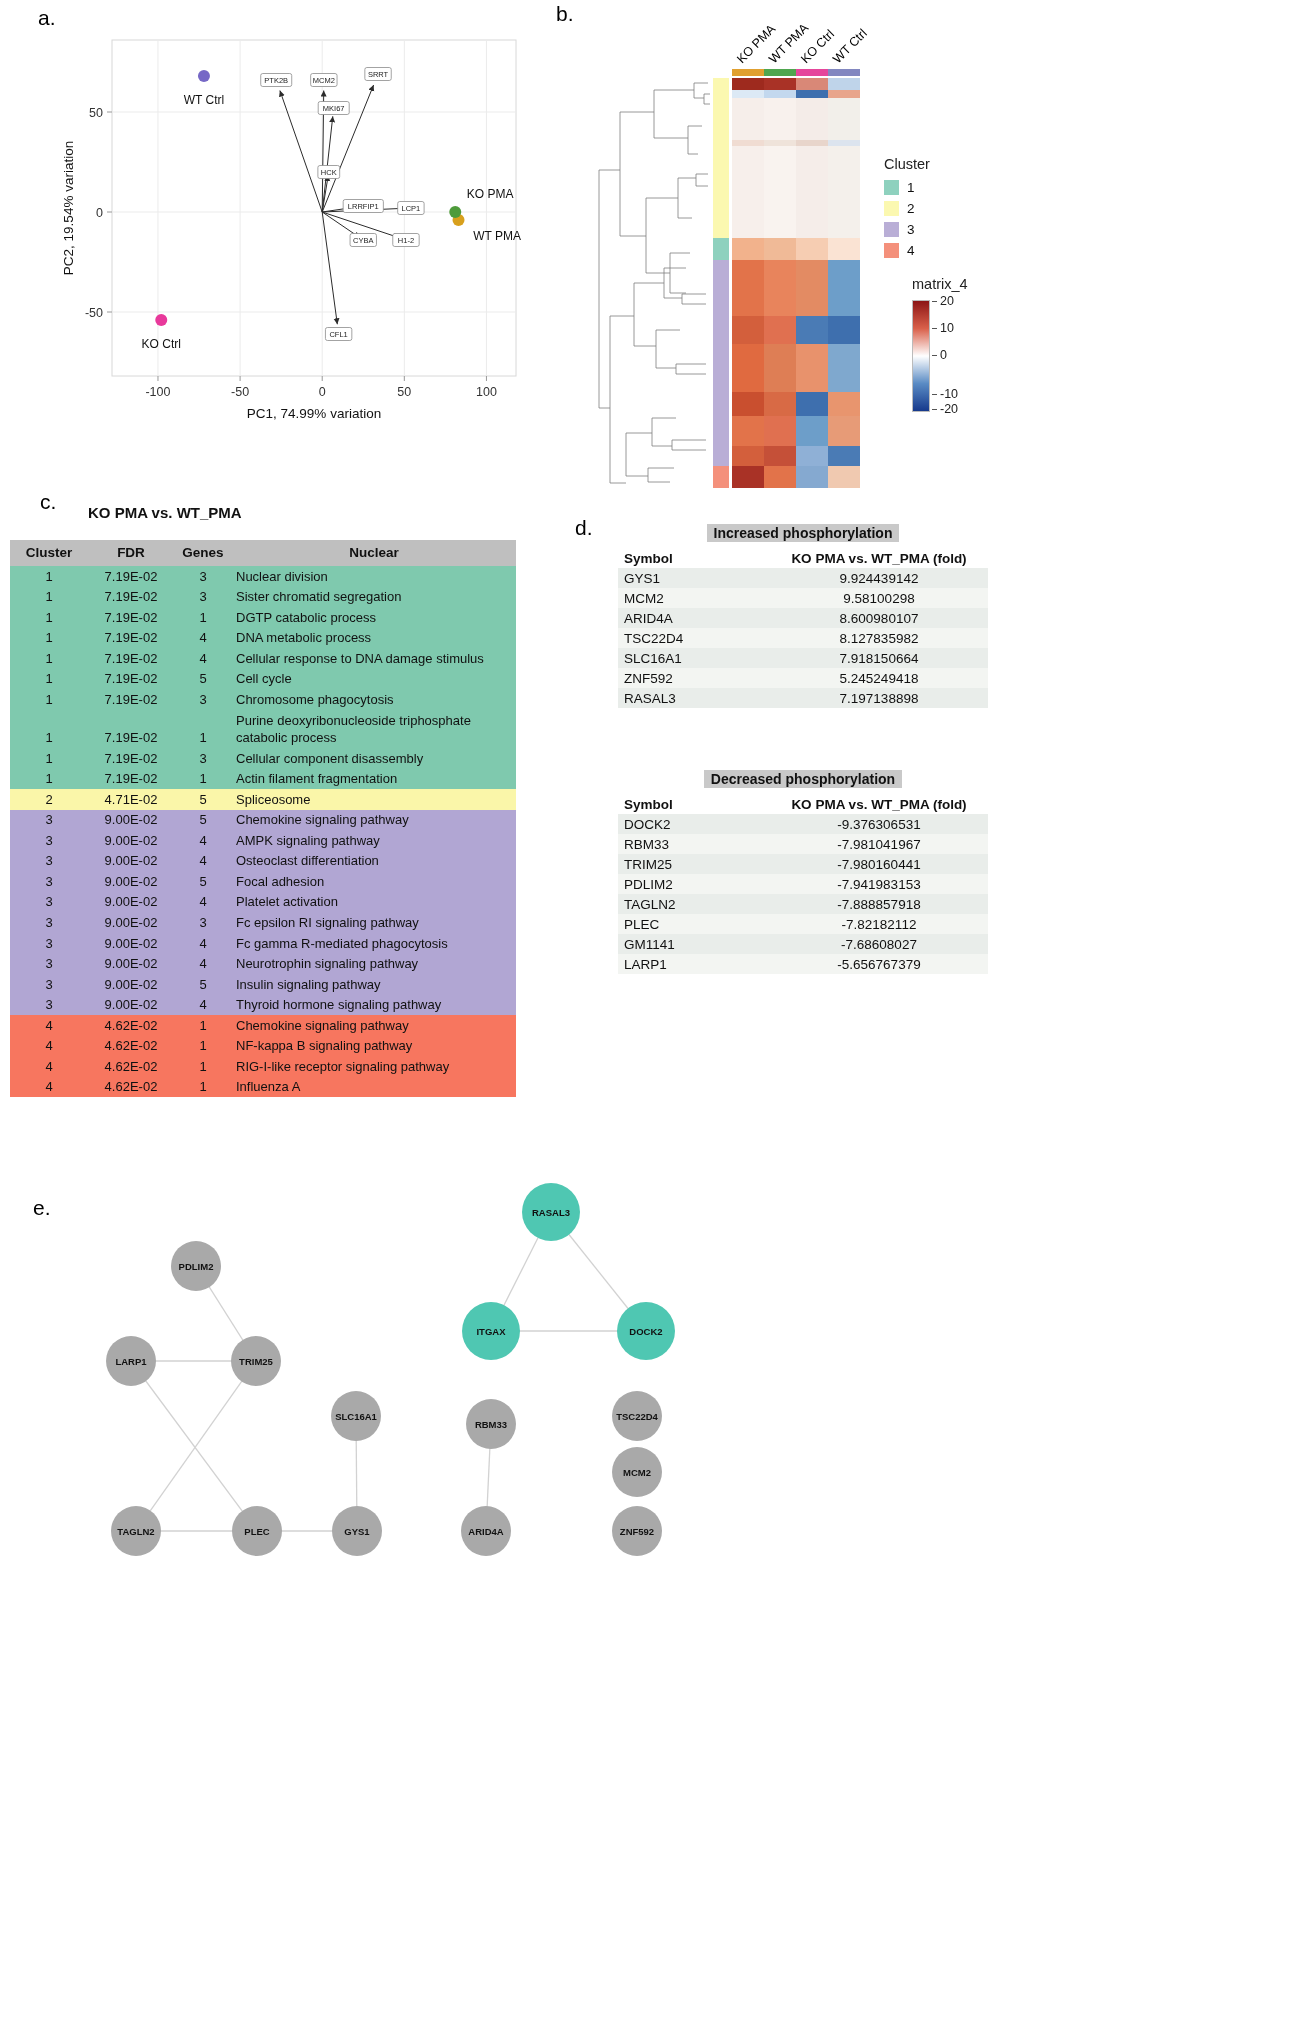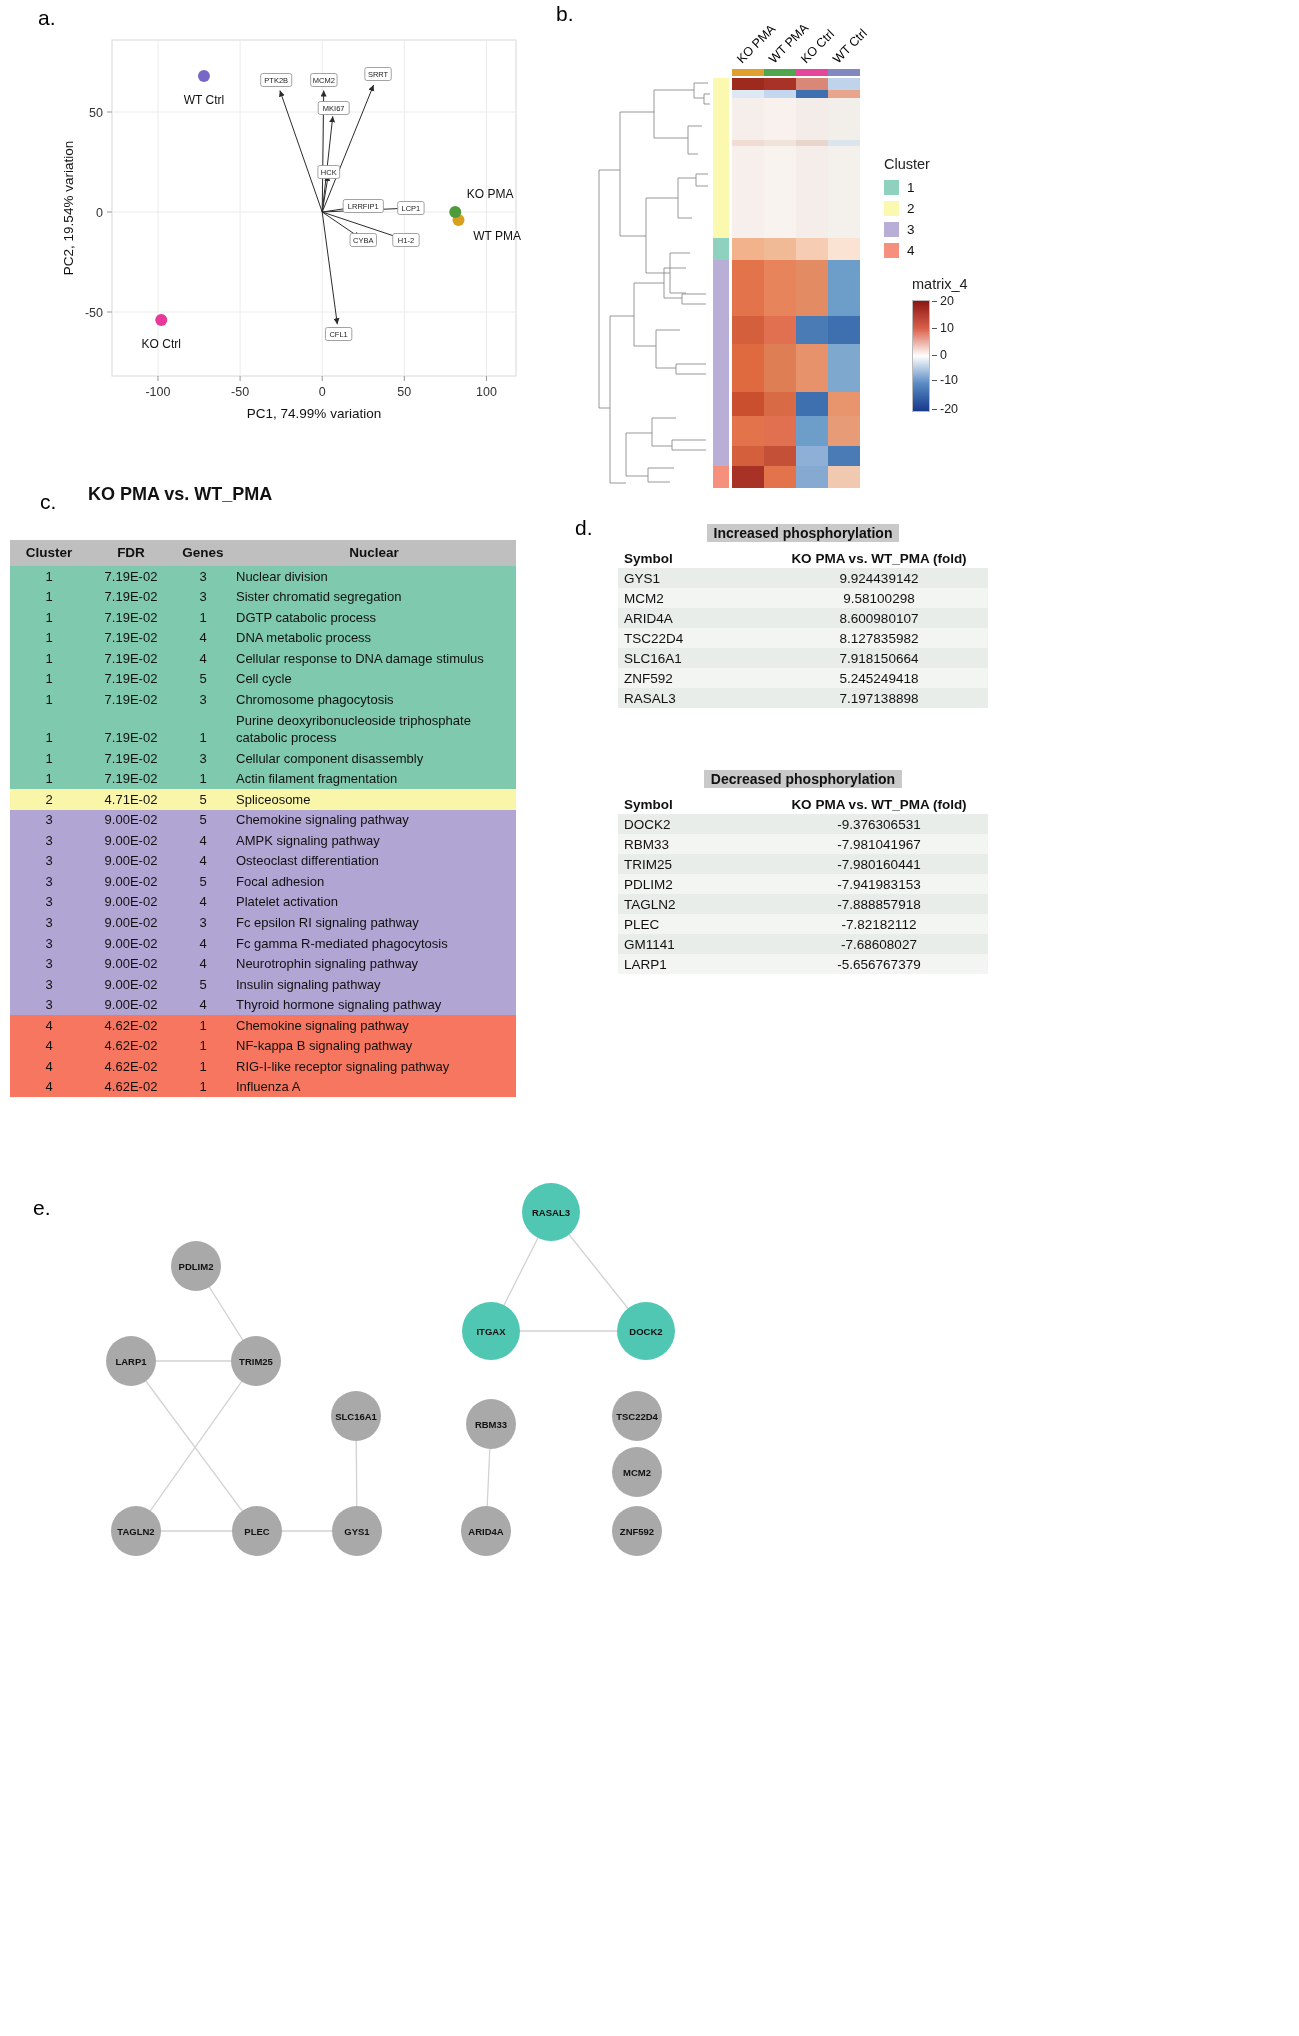--- a/index.html
+++ b/index.html
@@ -27,21 +27,21 @@
   .swatch{width:15px;height:15px;margin-right:8px;display:inline-block;}
   #scale-legend{position:absolute;left:884px;top:276px;padding-left:28px;}
   #scale-wrap{position:relative;width:80px;height:116px;}
   #scale-bar{width:16px;height:110px;border:0.5px solid #bbb;}
   #scale-ticks{position:absolute;left:20px;top:0;height:110px;}
   .scale-tick{position:absolute;font-size:12.5px;white-space:nowrap;color:#222;}
   .scale-tick::before{content:"";display:inline-block;width:5px;height:1.5px;background:#555;
                       vertical-align:middle;margin-right:3px;}
 
   
-  #pathway-title{position:absolute;left:88px;top:484px;font-weight:bold;font-size:18px;}
+  #pathway-title{position:absolute;left:88px;top:504px;font-weight:bold;font-size:15px;}
   #pathway-table{position:absolute;left:10px;top:540px;border-collapse:collapse;}
   #pathway-table td{font-size:13px;padding:1.5px 4px;line-height:1.35;vertical-align:bottom;}
   #pathway-table td.ph{background:#BFBFBF;font-weight:bold;font-size:13.5px;text-align:center;padding:4px;}
   #pathway-table td.c{text-align:center;}
   #pathway-table td.l{text-align:left;}
 
   
   #panel-d{position:absolute;left:618px;top:524px;width:370px;}
   .ptitle{text-align:center;margin-bottom:6px;}
   .ptitle span{background:#C9C9C9;font-weight:bold;font-size:14px;padding:1px 7px;}
@@ -287,21 +287,21 @@
     </div>
 </div>
 <div id="scale-legend">
   <div class="legend-title">matrix_4</div>
   <div id="scale-wrap">
     <div id="scale-bar" style="background: linear-gradient(rgb(140, 21, 21), rgb(217, 96, 74), rgb(255, 255, 255), rgb(90, 139, 196), rgb(22, 57, 140));"></div>
     <div id="scale-ticks">
         <div class="scale-tick" style="top: -6px;">20</div>
         <div class="scale-tick" style="top: 21px;">10</div>
         <div class="scale-tick" style="top: 48px;">0</div>
-        <div class="scale-tick" style="top: 73px;">-10</div>
+        <div class="scale-tick" style="top: 87px;">-10</div>
         <div class="scale-tick" style="top: 102px;">-20</div>
       </div>
   </div>
 </div>
 
 <div class="panel-label" style="left:40px;top:490px">c.</div>
 <div id="pathway-title">KO PMA vs. WT_PMA</div>
 <table id="pathway-table">
   <colgroup>
     <col style="width:78px">

